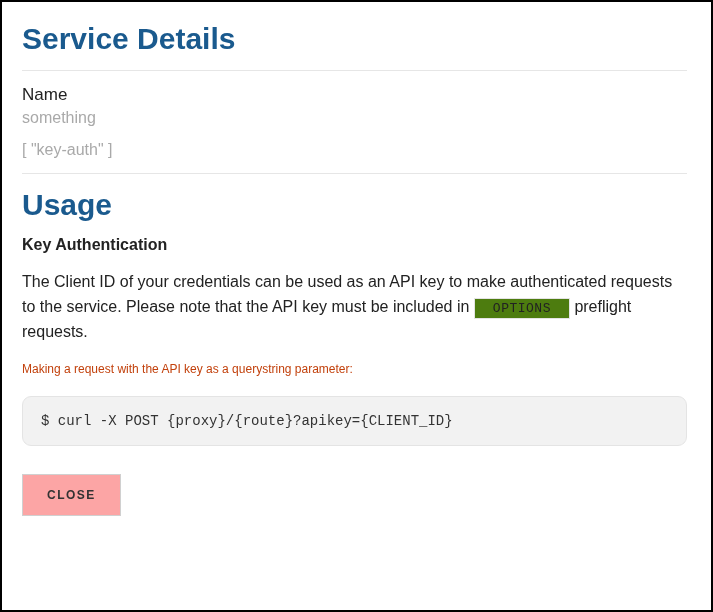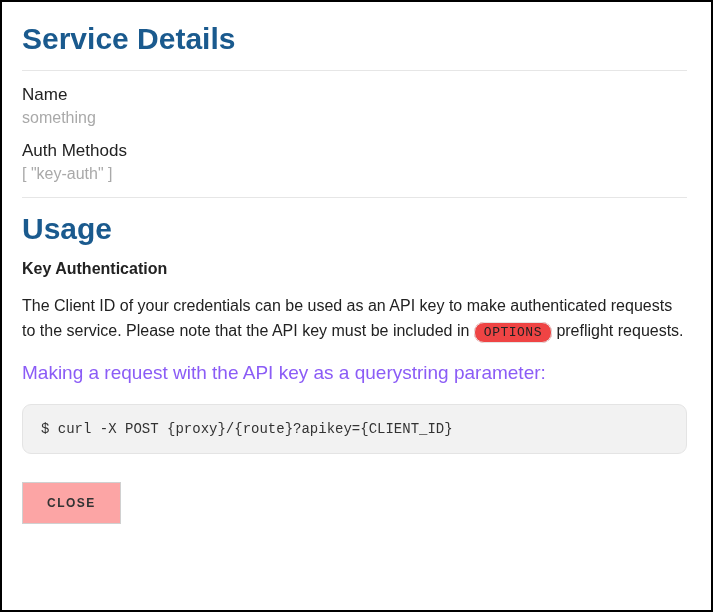--- a/index.html
+++ b/index.html
@@ -67,29 +67,29 @@
     }
     .usage-body {
       font-size: 16px;
       color: #222;
       line-height: 1.55;
       margin-bottom: 18px;
     }
     .code-inline {
       font-family: "SFMono-Regular", Consolas, "Liberation Mono", Menlo, monospace;
       font-size: 13px;
-      background: #ef4444;
+      background: #4d7c0f;
       border: 1px solid #e4e4e4;
-      padding: 2px 9px;
-      border-radius: 10px;
+      padding: 2px 18px;
+      border-radius: 0;
       letter-spacing: 0.5px;
     }
     .usage-note {
-      font-size: 19px;
-      color: #8b5cf6;
+      font-size: 12px;
+      color: #c2410c;
       margin-bottom: 20px;
     }
     .code-block {
       background: #f2f2f2;
       border: 1px solid #e4e4e4;
       padding: 16px 18px;
       font-family: "SFMono-Regular", Consolas, "Liberation Mono", Menlo, monospace;
       font-size: 14px;
       color: #333;
       border-radius: 9px;
@@ -118,21 +118,20 @@
 
   <h2 class="section-title">Service Details</h2>
   <hr class="divider">
 
   <div class="field">
     <div class="field-label">Name</div>
     <div class="field-value">something</div>
   </div>
 
   <div class="field">
-    <div class="field-label">Auth Methods</div>
     <div class="field-value">[ "key-auth" ]</div>
   </div>
 
 
   <hr class="divider" style="margin-top:10px;">
 
   <h2 class="section-title">Usage</h2>
 
   <div class="usage-subtitle">Key Authentication</div>
 

